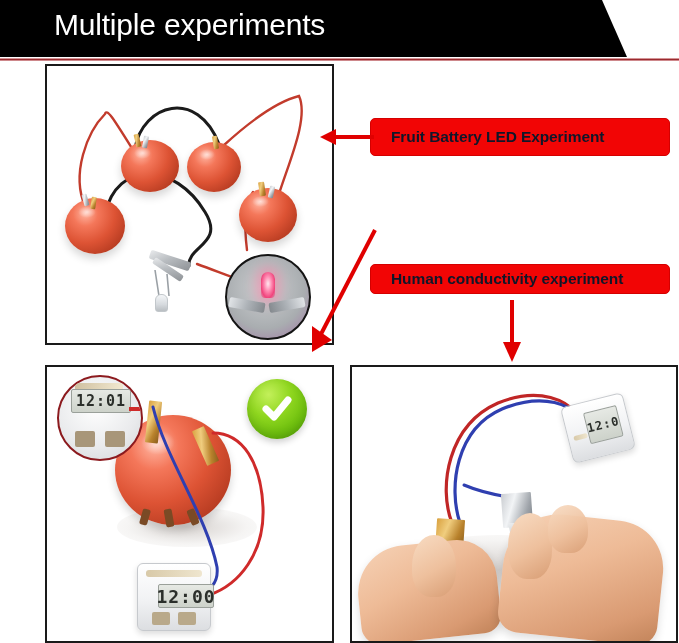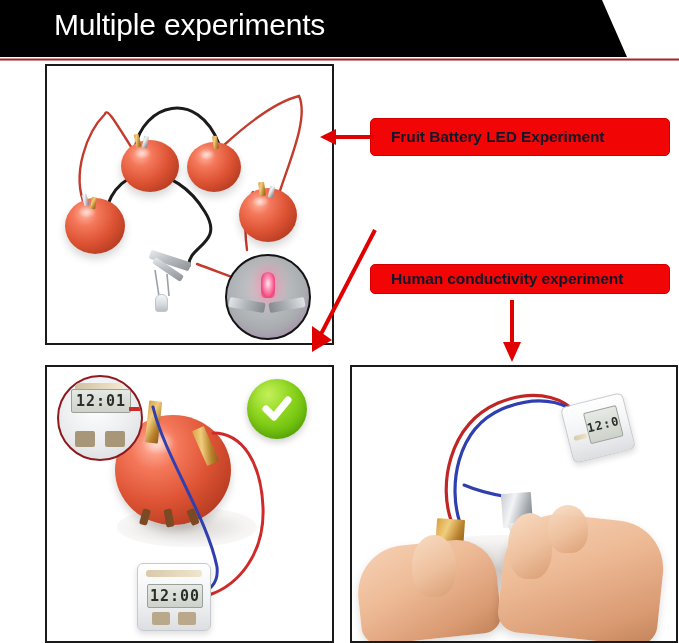--- a/index.html
+++ b/index.html
@@ -265,21 +265,21 @@
       <div class="electrode-cu" style="left:100px; top:34px; width:13px; height:42px; transform:rotate(6deg);"></div>
       <div class="electrode-cu" style="left:152px; top:60px; width:13px; height:38px; transform:rotate(-24deg);"></div>
 
       <svg class="wire" style="left:0; top:0; width:281px; height:270px;">
         <path d="M106,40 C118,90 160,150 170,200 C172,218 160,224 154,226" stroke="#2f3fb0" stroke-width="3" fill="none" stroke-linecap="round"></path>
         <path d="M166,66 C196,66 214,96 216,140 C218,186 192,218 162,228" stroke="#cf2a2a" stroke-width="3" fill="none" stroke-linecap="round"></path>
       </svg>
 
       <div class="clock-module" style="left:90px; top:196px; width:72px; height:66px;">
         <div style="position:absolute; left:8px; top:6px; width:56px; height:7px; background:linear-gradient(90deg,#d8c9a8,#efe6cf); border-radius:3px;"></div>
-        <div class="lcd" style="left:9px; top:20px; width:54px; height:22px; font-size:15px;">12:00</div>
+        <div class="lcd" style="left:20px; top:20px; width:54px; height:22px; font-size:18px;">12:00</div>
         <div style="position:absolute; left:14px; top:48px; width:18px; height:13px; background:#b9a98a; border-radius:2px;"></div>
         <div style="position:absolute; left:40px; top:48px; width:18px; height:13px; background:#b9a98a; border-radius:2px;"></div>
       </div>
 
       <div class="inset-circle" id="clock-inset">
         <div style="position:absolute; left:16px; top:6px; width:48px; height:12px; background:linear-gradient(100deg,#cfc0a0,#f3ead2); border-radius:3px;"></div>
         <div class="lcd" style="left:12px; top:12px; width:58px; height:22px; font-size:15px;">12:01</div>
         <div style="position:absolute; left:16px; top:54px; width:20px; height:16px; background:#a89679; border-radius:2px;"></div>
         <div style="position:absolute; left:46px; top:54px; width:20px; height:16px; background:#a89679; border-radius:2px;"></div>
         <div style="position:absolute; left:70px; top:30px; width:14px; height:4px; background:#cf2a2a;"></div>

